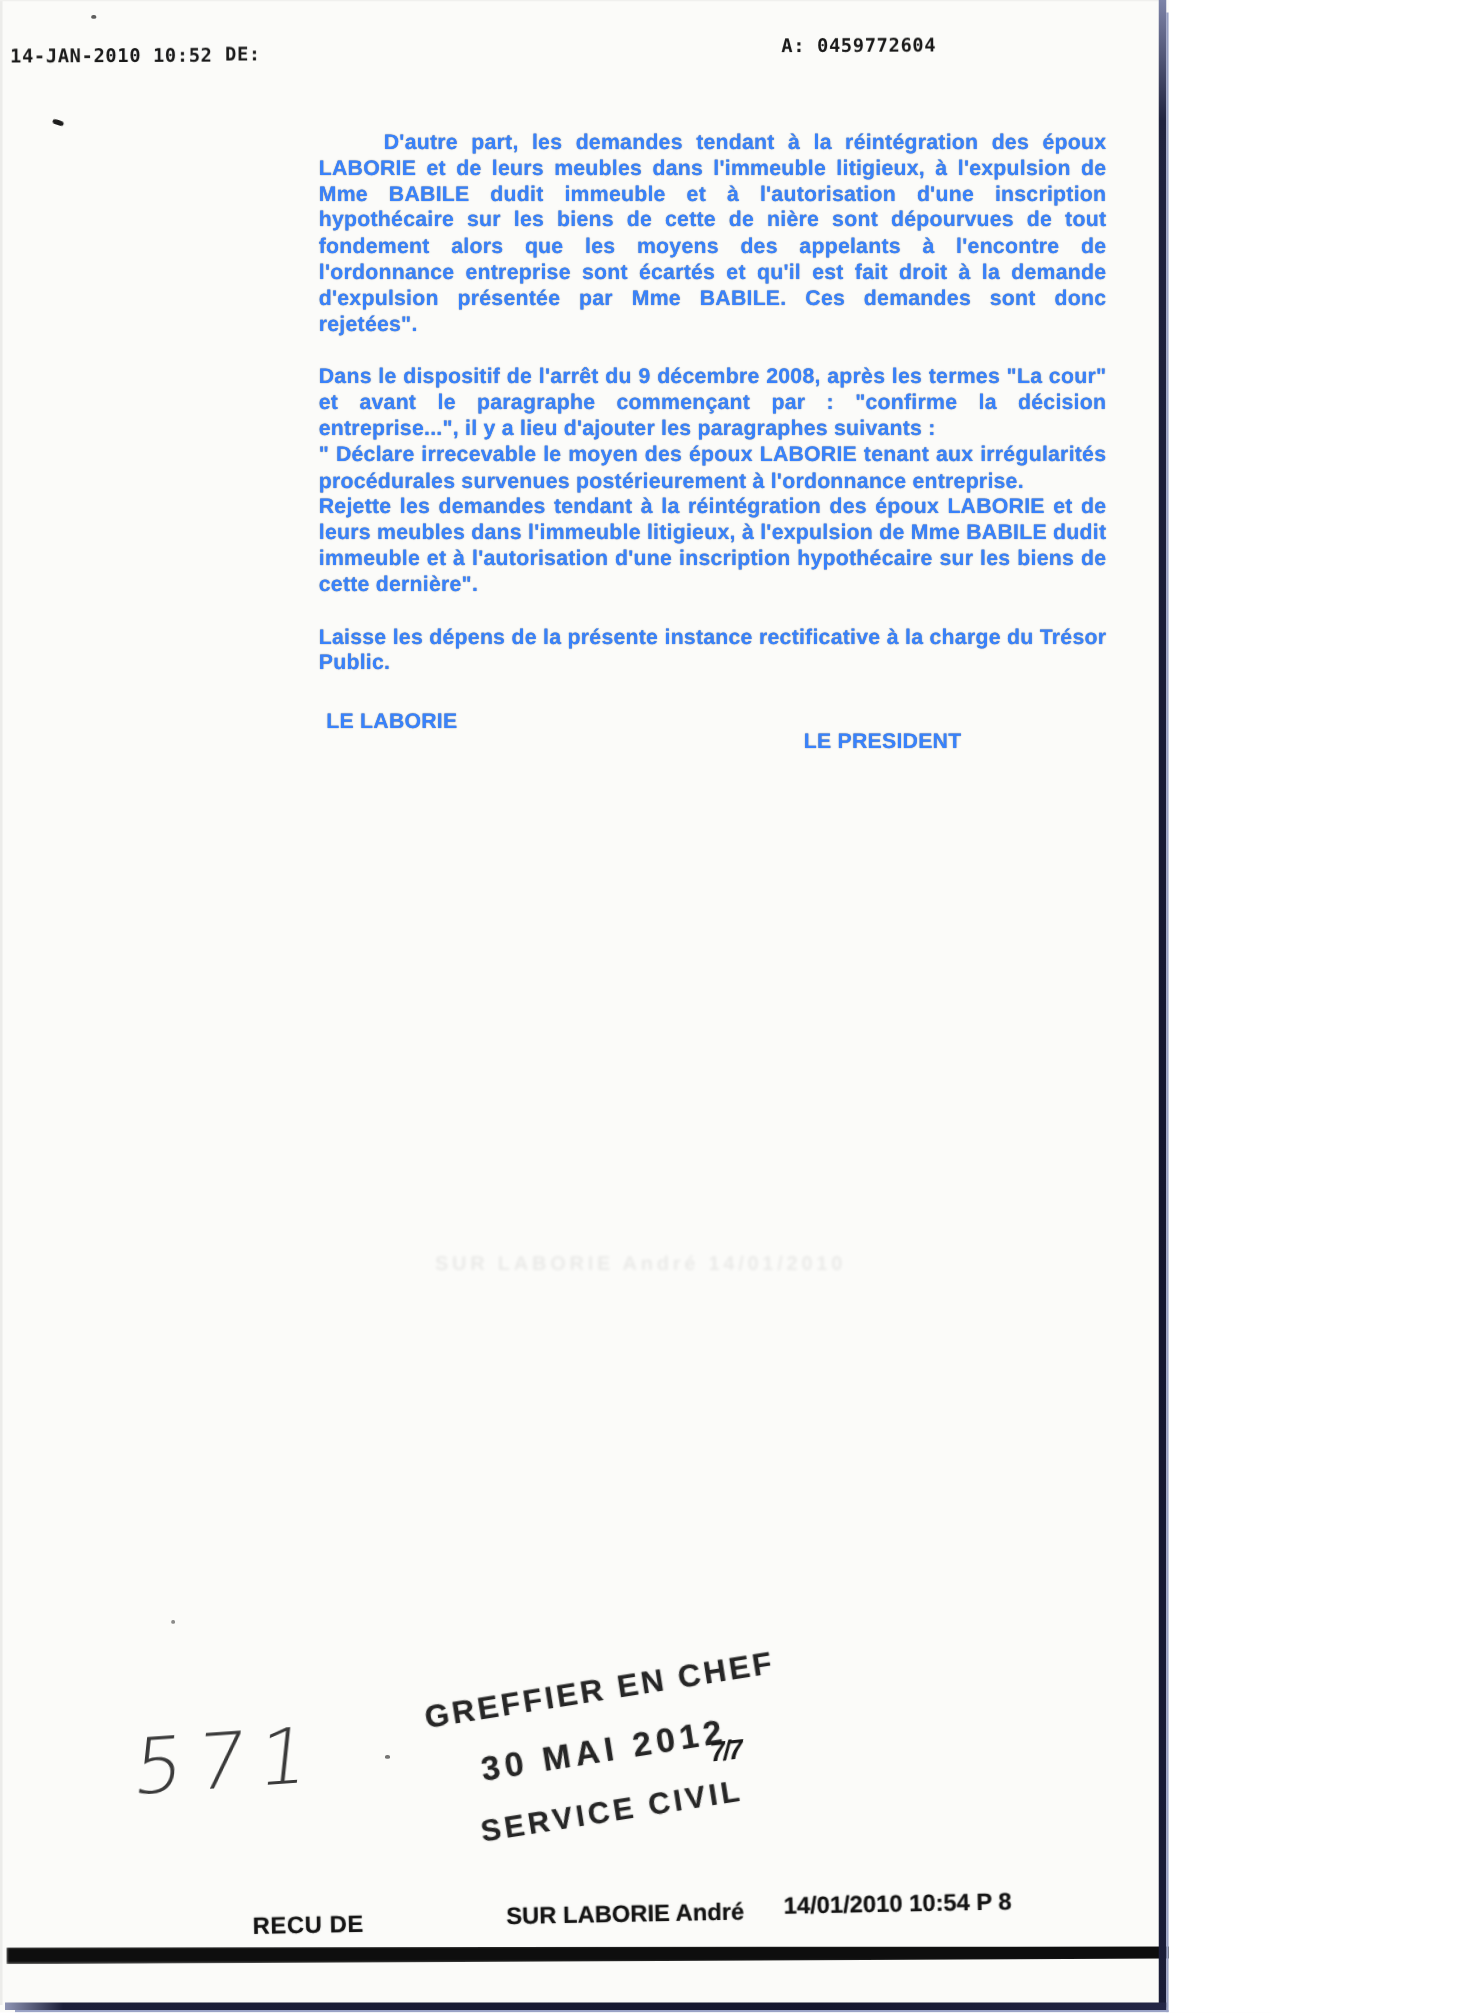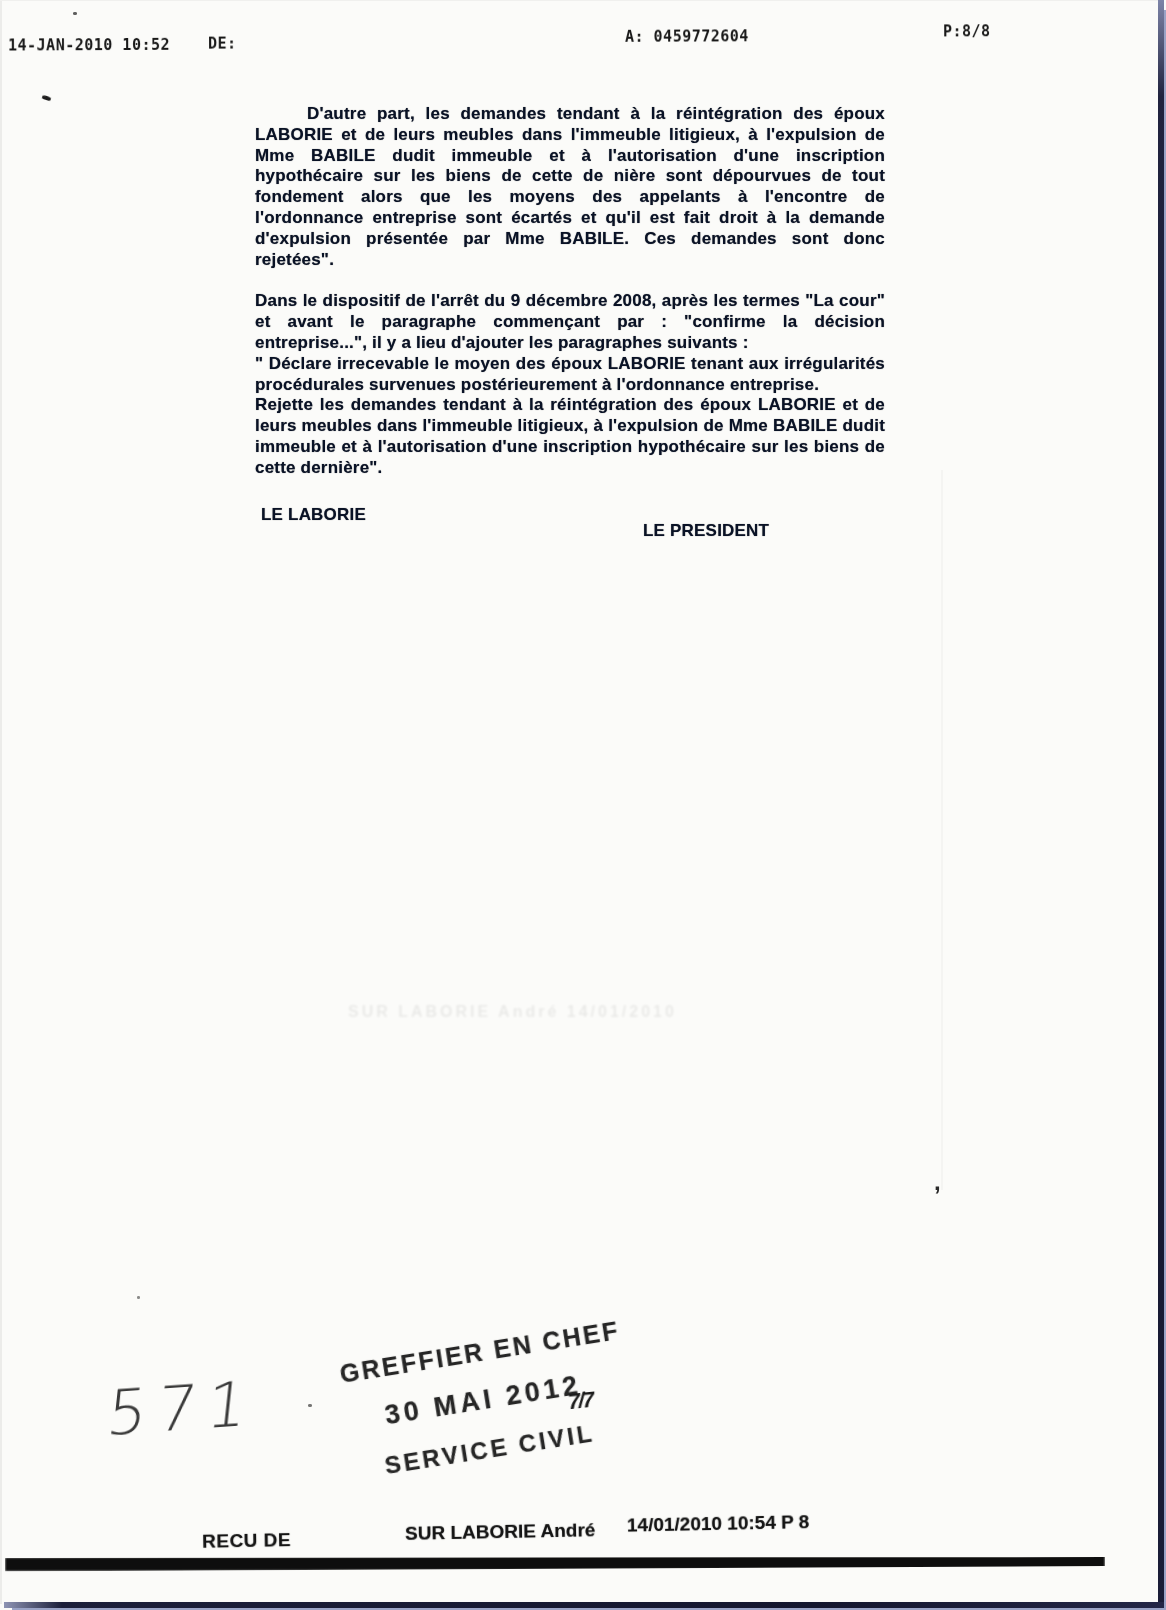--- a/index.html
+++ b/index.html
@@ -1,18 +1,18 @@
 <!DOCTYPE html>
 <html><head>
 <meta charset="utf-8">
 <style>
   html,body { margin:0; padding:0; background:#ffffff; }
   .page {
     position:relative;
-    width:1166px; height:1610px;
+    width:935px; height:1610px;
     background:#fbfbf9;
     overflow:hidden;
     font-family:"Liberation Sans", sans-serif;
     box-sizing:border-box;
     text-decoration:underline;
   }
   
   .edge-right {
     position:absolute; top:0; right:2px; bottom:4px; width:6px;
     background:linear-gradient(to bottom,#7d84a8 0%,#20233f 6%,#14162e 60%,#1a1d38 100%);
@@ -34,29 +34,29 @@
   .fax-header {
     position:absolute; top:28px; left:0; width:100%;
     font-family:"DejaVu Sans Mono", monospace;
     font-weight:bold; font-size:15px; color:#181818;
     letter-spacing:.5px;
     filter:blur(.35px);
     transform:rotate(-.25deg);
   }
   .fax-header span { position:absolute; white-space:nowrap; }
   .fh-date { left:8px; top:6px; }
-  .fh-from { left:208px; top:5px; }
+  .fh-from { left:180px; top:5px; }
   .fh-to   { left:625px; top:0; }
   .fh-page { left:943px; top:-4px;text-align:right; }
 
   
   .doc-body {
     position:absolute; left:255px; top:104px; width:630px;
     font-size:17px; font-weight:bold; line-height:20.8px;
-    color:#0f172a; text-align:justify;
+    color:#3b82f6; text-align:justify;
     letter-spacing:.2px;
     filter:blur(.32px) contrast(1.05);
     text-shadow:0 0 1px rgba(10,10,10,.55);
   }
   .para { margin:0 0 21px 0; white-space:pre-line; }
   .para.indent { text-indent:52px; }
   .signatures { position:relative; height:24px; margin-top:26px; }
   .sig-left  { position:absolute; left:6px; }
   .sig-right { position:absolute; left:388px;margin-top:16px; }
 
@@ -144,20 +144,21 @@
     <span class="fh-from">DE:</span>
     <span class="fh-to">A: 0459772604</span>
     <span class="fh-page">P:8/8</span>
   </div>
 
   <div class="doc-body">
     <p class="para indent">D'autre part, les demandes tendant à la réintégration des époux LABORIE et de leurs meubles dans l'immeuble litigieux, à l'expulsion de Mme BABILE dudit immeuble et à l'autorisation d'une inscription hypothécaire sur les biens de cette de nière sont dépourvues de tout fondement alors que les moyens des appelants à l'encontre de l'ordonnance entreprise sont écartés et qu'il est fait droit à la demande d'expulsion présentée par Mme BABILE. Ces demandes sont donc rejetées".</p>
     <p class="para">Dans le dispositif de l'arrêt du 9 décembre 2008, après les termes "La cour" et avant le paragraphe commençant par : "confirme la décision entreprise...", il y a lieu d'ajouter les paragraphes suivants :
 " Déclare irrecevable le moyen des époux LABORIE tenant aux irrégularités procédurales survenues postérieurement à l'ordonnance entreprise.
 Rejette les demandes tendant à la réintégration des époux LABORIE et de leurs meubles dans l'immeuble litigieux, à l'expulsion de Mme BABILE dudit immeuble et à l'autorisation d'une inscription hypothécaire sur les biens de cette dernière".</p>
+    <p class="para">Laisse les dépens de la présente instance rectificative à la charge du Trésor Public.</p>
     <div class="signatures">
       <span class="sig-left">LE LABORIE</span>
       <span class="sig-right">LE PRESIDENT</span>
     </div>
   </div>
 
   <div class="ghost">SUR LABORIE André      14/01/2010</div>
   <div class="fold-line"></div>
 
   <div class="stamp">

